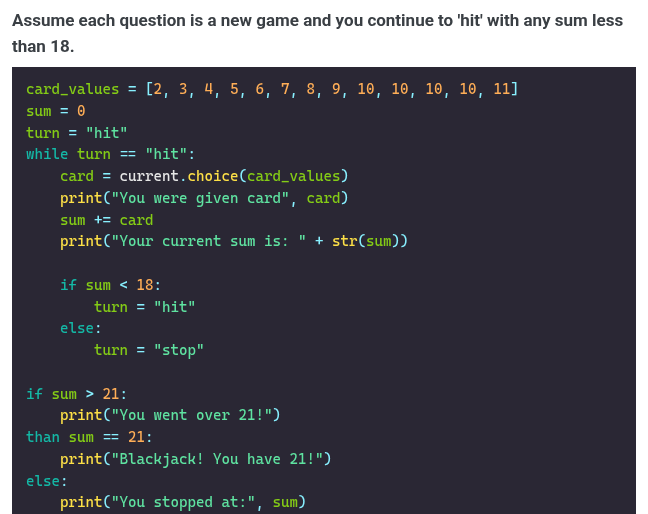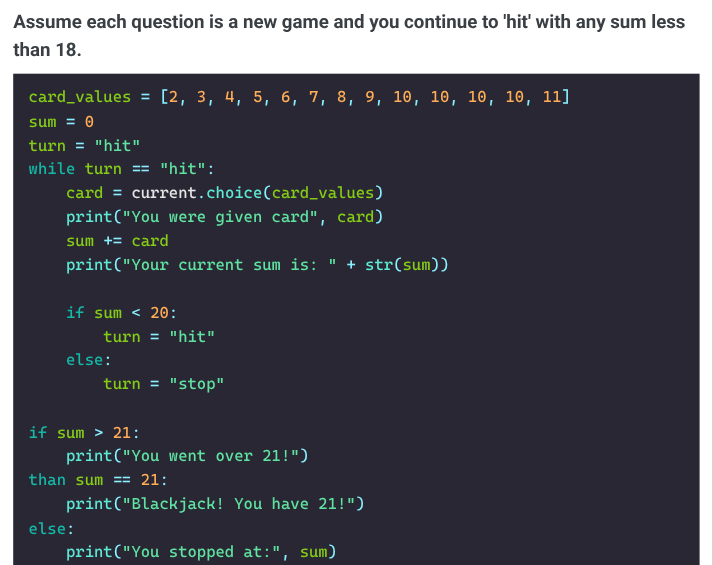--- a/index.html
+++ b/index.html
@@ -23,21 +23,21 @@
       background: #2a2734;
       padding: 12px 14px;
       font-family: 'SF Mono', Monaco, 'Cascadia Code', Consolas, monospace;
       font-size: 14.5px;
       line-height: 1.5;
       color: #e6e6e6;
       white-space: pre;
     }
     .kw { color: #14b8a6; }         
     .var { color: #84cc16; }        
-    .func { color: #5eead4; }       
+    .func { color: #fde047; }       
     .obj { color: #e6e6e6; }        
     .op { color: #88f0ff; }         
     .num { color: #ffae57; }        
     .str { color: #5fe3a1; }        
     .punct { color: #88f0ff; }      
     .plus { color: #88f0ff; }
   </style>
 </head>
 <body>
 
@@ -46,21 +46,21 @@
 
   <div class="code-block"><span class="var">card_values</span> <span class="op">=</span> <span class="punct">[</span><span class="num">2</span><span class="punct">, </span><span class="num">3</span><span class="punct">, </span><span class="num">4</span><span class="punct">, </span><span class="num">5</span><span class="punct">, </span><span class="num">6</span><span class="punct">, </span><span class="num">7</span><span class="punct">, </span><span class="num">8</span><span class="punct">, </span><span class="num">9</span><span class="punct">, </span><span class="num">10</span><span class="punct">, </span><span class="num">10</span><span class="punct">, </span><span class="num">10</span><span class="punct">, </span><span class="num">10</span><span class="punct">, </span><span class="num">11</span><span class="punct">]</span>
 <span class="var">sum</span> <span class="op">=</span> <span class="num">0</span>
 <span class="var">turn</span> <span class="op">=</span> <span class="str">"hit"</span>
 <span class="kw">while</span> <span class="var">turn</span> <span class="op">==</span> <span class="str">"hit"</span><span class="punct">:</span>
     <span class="var">card</span> <span class="op">=</span> <span class="obj">current</span><span class="punct">.</span><span class="func">choice</span><span class="punct">(</span><span class="var">card_values</span><span class="punct">)</span>
     <span class="func">print</span><span class="punct">(</span><span class="str">"You were given card"</span><span class="punct">,</span> <span class="var">card</span><span class="punct">)</span>
     <span class="var">sum</span> <span class="op">+=</span> <span class="var">card</span>
     <span class="func">print</span><span class="punct">(</span><span class="str">"Your current sum is: "</span> <span class="plus">+</span> <span class="func">str</span><span class="punct">(</span><span class="var">sum</span><span class="punct">)</span><span class="punct">)</span>
 
-    <span class="kw">if</span> <span class="var">sum</span> <span class="op">&lt;</span> <span class="num">20</span><span class="punct">:</span>
+    <span class="kw">if</span> <span class="var">sum</span> <span class="op">&lt;</span> <span class="num">18</span><span class="punct">:</span>
         <span class="var">turn</span> <span class="op">=</span> <span class="str">"hit"</span>
     <span class="kw">else</span><span class="punct">:</span>
         <span class="var">turn</span> <span class="op">=</span> <span class="str">"stop"</span>
 
 <span class="kw">if</span> <span class="var">sum</span> <span class="op">&gt;</span> <span class="num">21</span><span class="punct">:</span>
     <span class="func">print</span><span class="punct">(</span><span class="str">"You went over 21!"</span><span class="punct">)</span>
 <span class="kw">than</span> <span class="var">sum</span> <span class="op">==</span> <span class="num">21</span><span class="punct">:</span>
     <span class="func">print</span><span class="punct">(</span><span class="str">"Blackjack! You have 21!"</span><span class="punct">)</span>
 <span class="kw">else</span><span class="punct">:</span>
     <span class="func">print</span><span class="punct">(</span><span class="str">"You stopped at:"</span><span class="punct">,</span> <span class="var">sum</span><span class="punct">)</span></div>

